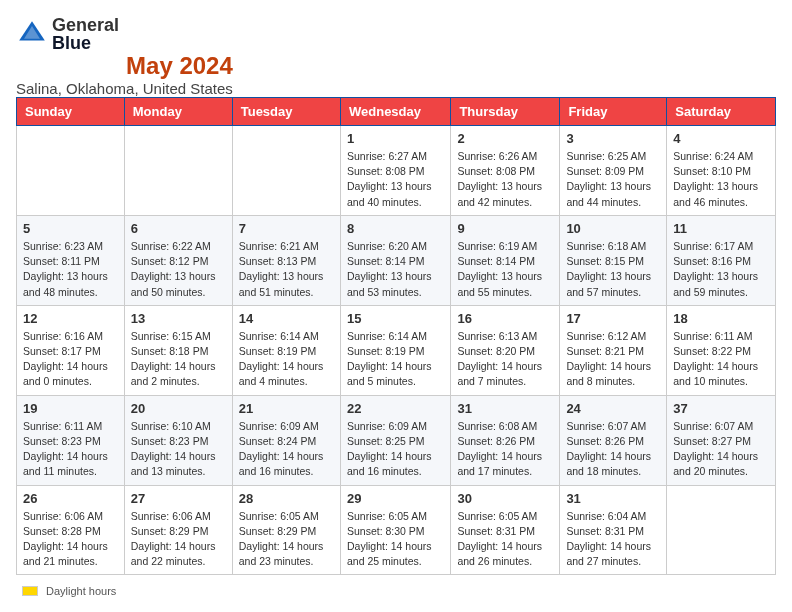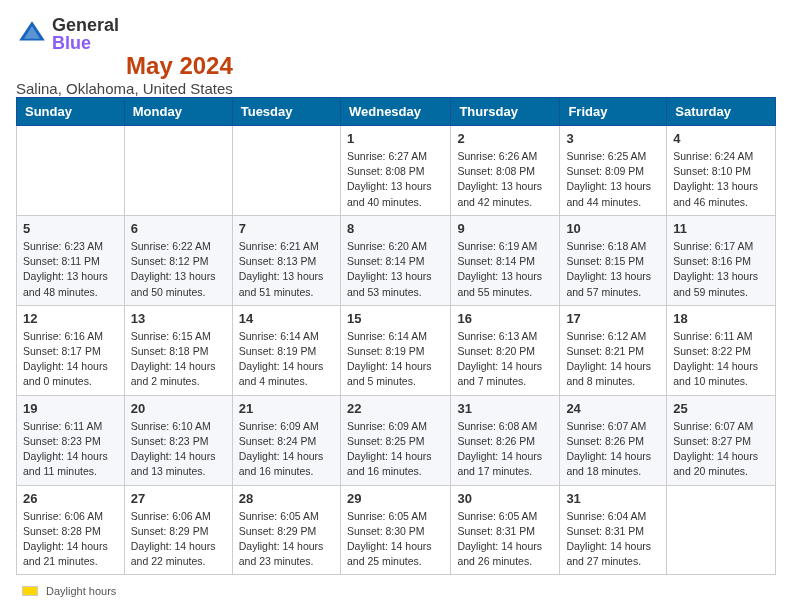--- a/index.html
+++ b/index.html
@@ -22,21 +22,21 @@
       gap: 4px;
     }
     .logo-text {
       display: flex;
       flex-direction: column;
       font-size: 18px;
       font-weight: bold;
       line-height: 1;
     }
     .logo-general { color: #333; }
-    .logo-blue { color: #8b5cf6; }
+    .logo-blue { color: #0f172a; }
     .logo-icon {
       width: 32px;
       height: 32px;
     }
     .title-block {
       text-align: right;
     }
     .main-title {
       font-size: 24px;
       font-weight: bold;
@@ -45,21 +45,21 @@
     .subtitle {
       font-size: 15px;
       color: #444;
     }
     .calendar {
       width: 100%;
       border-collapse: collapse;
       border: 1px solid #ccc;
     }
     .calendar th {
-      background-color: #0369a1;
+      background-color: #ef4444;
       color: #fff;
       text-align: left;
       padding: 6px 8px;
       font-size: 13px;
       font-weight: bold;
       border: 1px solid #1150a0;
     }
     .calendar td {
       vertical-align: top;
       padding: 5px 6px;
@@ -234,21 +234,21 @@
         </td>
         <td>
           <span class="day-num">31</span>
           <div class="day-info">Sunrise: 6:08 AM<br>Sunset: 8:26 PM<br>Daylight: 14 hours and 17 minutes.</div>
         </td>
         <td>
           <span class="day-num">24</span>
           <div class="day-info">Sunrise: 6:07 AM<br>Sunset: 8:26 PM<br>Daylight: 14 hours and 18 minutes.</div>
         </td>
         <td>
-          <span class="day-num">25</span>
+          <span class="day-num">37</span>
           <div class="day-info">Sunrise: 6:07 AM<br>Sunset: 8:27 PM<br>Daylight: 14 hours and 20 minutes.</div>
         </td>
       </tr>
       <tr>
         <td>
           <span class="day-num">26</span>
           <div class="day-info">Sunrise: 6:06 AM<br>Sunset: 8:28 PM<br>Daylight: 14 hours and 21 minutes.</div>
         </td>
         <td>
           <span class="day-num">27</span>

